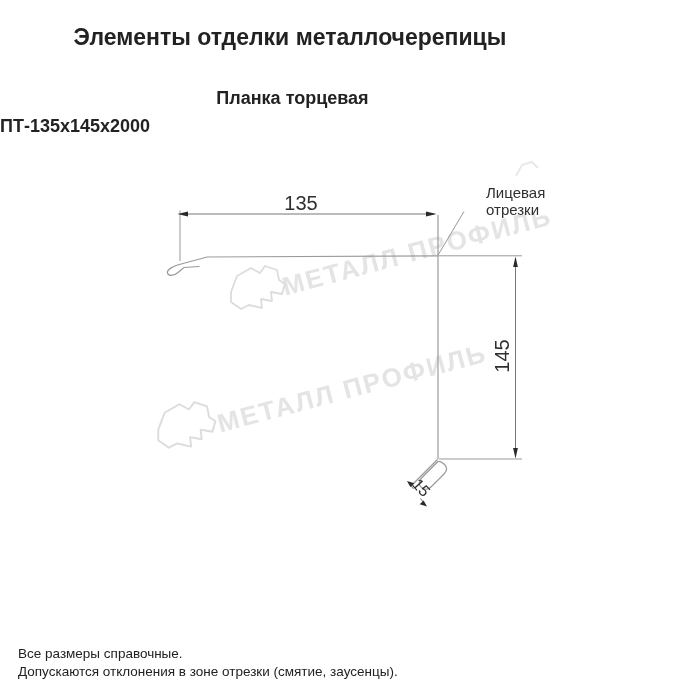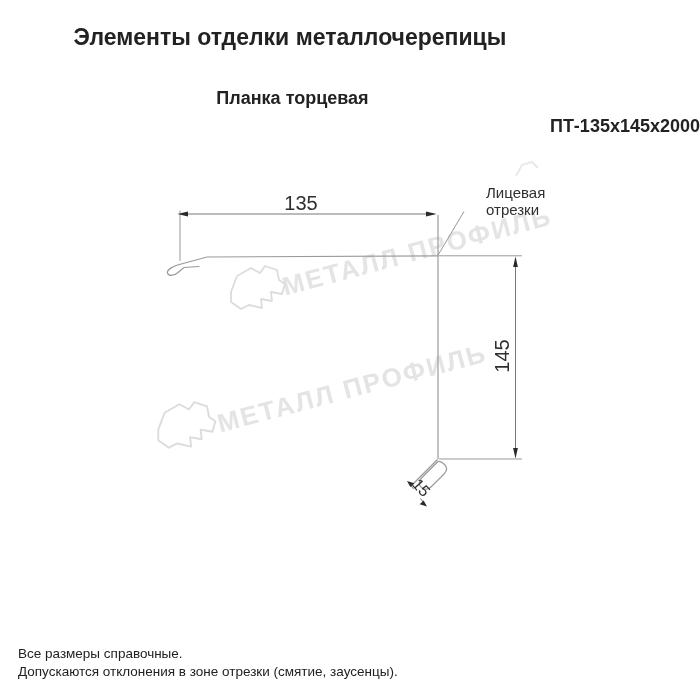--- a/index.html
+++ b/index.html
@@ -3,21 +3,21 @@
 <meta charset="utf-8">
 <style>
   html,body{margin:0;padding:0;background:#fff;}
   .page{position:relative;width:700px;height:700px;background:#fff;
         font-family:"Liberation Sans",sans-serif;overflow:hidden;color:#2f2f2f;}
   .abs{position:absolute;}
   .page-title{top:24px;left:0;width:580px;text-align:center;
               font-size:23px;font-weight:bold;color:#222;z-index:3;}
   .product-name{top:88px;left:0;width:585px;text-align:center;
                 font-size:18px;font-weight:bold;color:#222;z-index:3;}
-  .product-code{top:116px;left:0;width:700px;text-align:right;
+  .product-code{top:116px;left:0;width:700px;text-align:left;
                 font-size:18px;font-weight:bold;color:#222;z-index:3;}
   .wm-text{color:#e4e4e4;font-weight:bold;font-size:26px;letter-spacing:2px;
            white-space:nowrap;z-index:1;}
   .wm-text-1{left:283px;top:272px;transform:rotate(-15deg);transform-origin:left center;}
   .wm-text-2{left:218px;top:409px;transform:rotate(-15deg);transform-origin:left center;}
   .drawing-svg{left:0;top:0;z-index:2;}
   .dim-label{font-size:20px;color:#2f2f2f;z-index:3;}
   .dim-135{left:276px;top:192px;width:50px;text-align:center;}
   .dim-145{left:480px;top:344px;width:44px;height:24px;line-height:24px;
            text-align:center;transform:rotate(-90deg);}

